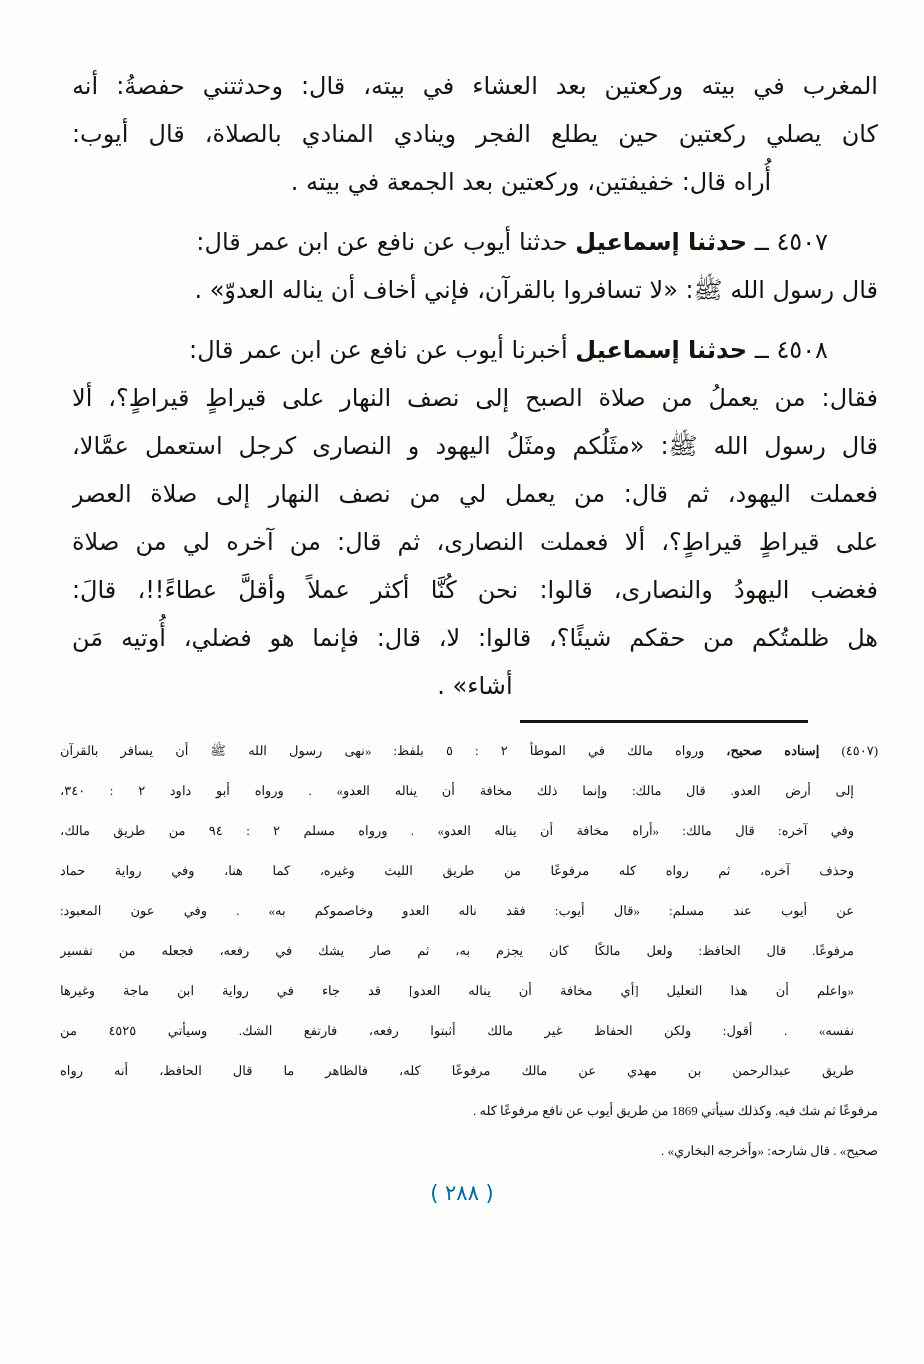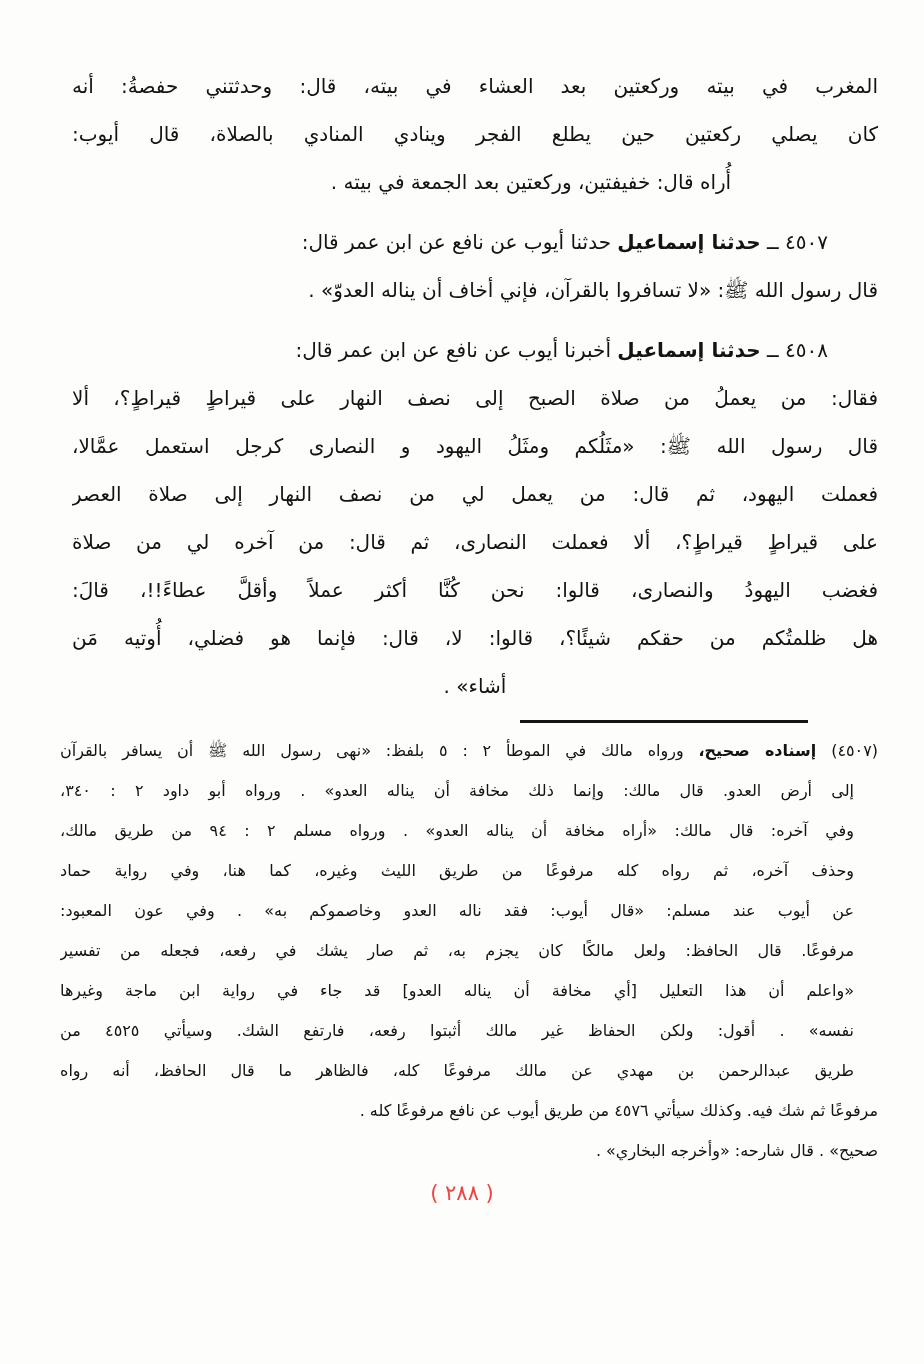--- a/index.html
+++ b/index.html
@@ -2,40 +2,40 @@
 <html lang="ar" dir="rtl"><head>
 <meta charset="utf-8">
 <style>
   html,body{margin:0;padding:0;background:#e8e8e8;}
   .page{
     width:924px;height:1364px;margin:0 auto;background:#fdfdfb;color:#15130f;
     font-family:"DejaVu Sans",sans-serif;direction:rtl;position:relative;overflow:hidden;
   }
   .main{padding:62px 46px 0 72px;}
   .ml{
-    font-size:20px;line-height:48px;height:48px;overflow:hidden;
+    font-size:24px;line-height:48px;height:48px;overflow:hidden;
     text-align:right;white-space:normal;
   }
   .just{text-align:justify;text-align-last:justify;}
   .fl{text-align:center;}
   .pad-left-115{padding-left:112px;}
   .hadith{margin-top:12px;}
   .hadith-open{padding-right:50px;}
   .b{font-weight:bold;}
   .divider{height:3px;background:#141414;width:288px;margin:10px 116px 8px auto;}
   .footnotes{padding:0 46px 0 60px;}
   .fn{
-    font-size:16px;line-height:40px;height:40px;overflow:hidden;text-align:right;
+    font-size:13px;line-height:40px;height:40px;overflow:hidden;text-align:right;font-family:Liberation Serif, serif;
   }
   .fn-just{text-align:justify;text-align-last:justify;}
   .fn-cont{padding-right:24px;}
   .fn-left-sm{padding-left:26px;}
   .fn-left-lg{padding-left:172px;}
   .pageno{
-    text-align:center;font-size:21px;margin-top:10px;letter-spacing:3px;color:#ef4444;
+    text-align:center;font-size:21px;margin-top:10px;letter-spacing:3px;color:#0369a1;
   }
 </style>
 </head>
 <body>
 
 <div class="page">
 
   <div class="main">
 
     <div class="ml just">المغرب في بيته وركعتين بعد العشاء في بيته، قال: وحدثتني حفصةُ: أنه</div>
@@ -75,21 +75,21 @@
         <span class="b">إسناده صحيح،</span>
         <span>ورواه مالك في الموطأ ٢ : ٥ بلفظ: «نهى رسول الله ﷺ أن يسافر بالقرآن</span></div>
       <div class="fn fn-just fn-cont">إلى أرض العدو. قال مالك: وإنما ذلك مخافة أن يناله العدو» . ورواه أبو داود ٢ : ٣٤٠،</div>
       <div class="fn fn-just fn-cont">وفي آخره: قال مالك: «أراه مخافة أن يناله العدو» . ورواه مسلم ٢ : ٩٤ من طريق مالك،</div>
       <div class="fn fn-just fn-cont">وحذف آخره، ثم رواه كله مرفوعًا من طريق الليث وغيره، كما هنا، وفي رواية حماد</div>
       <div class="fn fn-just fn-cont">عن أيوب عند مسلم: «قال أيوب: فقد ناله العدو وخاصموكم به» . وفي عون المعبود:</div>
       <div class="fn fn-just fn-cont">مرفوعًا. قال الحافظ: ولعل مالكًا كان يجزم به، ثم صار يشك في رفعه، فجعله من تفسير</div>
       <div class="fn fn-just fn-cont">«واعلم أن هذا التعليل [أي مخافة أن يناله العدو] قد جاء في رواية ابن ماجة وغيرها</div>
       <div class="fn fn-just fn-cont">نفسه» . أقول: ولكن الحفاظ غير مالك أثبتوا رفعه، فارتفع الشك. وسيأتي ٤٥٢٥ من</div>
       <div class="fn fn-just fn-cont">طريق عبدالرحمن بن مهدي عن مالك مرفوعًا كله، فالظاهر ما قال الحافظ، أنه رواه</div>
-      <div class="fn fl fn-left-sm">مرفوعًا ثم شك فيه. وكذلك سيأتي ٤٥٧٦ من طريق أيوب عن نافع مرفوعًا كله .</div>
+      <div class="fn fl fn-left-sm">مرفوعًا ثم شك فيه. وكذلك سيأتي 1869 من طريق أيوب عن نافع مرفوعًا كله .</div>
     </div>
 
     <div>
       <div class="fn fl fn-left-lg">صحيح» . قال شارحه: «وأخرجه البخاري» .</div>
     </div>
 
   </div>
 
   <div class="pageno">( ٢٨٨ )</div>
 

